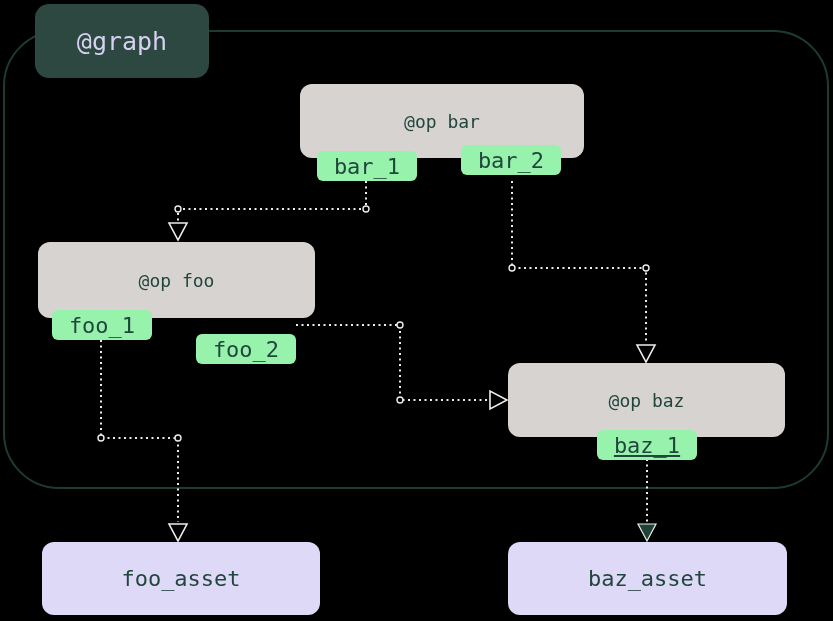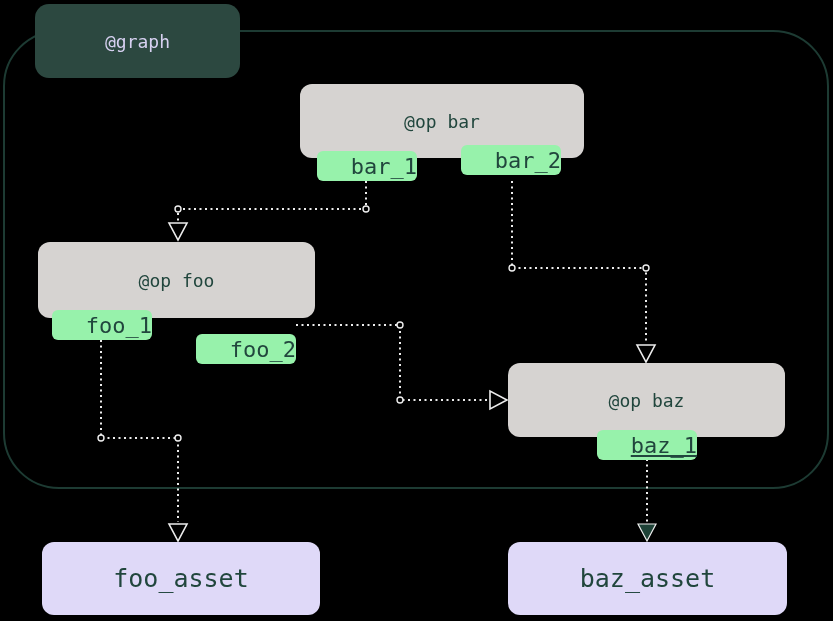--- a/index.html
+++ b/index.html
@@ -21,38 +21,38 @@
     position:absolute;left:3px;top:30px;width:826px;height:459px;
     border:2px solid var(--container-border);border-radius:56px;z-index:1;
   }
   .edges{position:absolute;left:0;top:0;width:833px;height:621px;z-index:2;}
   .edge{fill:none;stroke:var(--edge-color);stroke-width:2;stroke-dasharray:2 3.5;}
   .bend{fill:var(--background);stroke:var(--edge-color);stroke-width:1.4;}
   .arrow-hollow{fill:none;stroke:var(--edge-color);stroke-width:1.6;stroke-linejoin:miter;}
   .arrow-filled{fill:var(--filled-arrow);stroke:var(--edge-color);stroke-width:1.2;stroke-linejoin:miter;}
   .node{position:absolute;z-index:3;display:flex;align-items:center;justify-content:center;}
   .graph-badge{
-    left:35px;top:4px;width:205px;height:74px;background:var(--graph-badge-bg);
-    border-radius:14px;color:var(--graph-badge-text);font-size:18px;z-index:4;
+    left:35px;top:4px;width:174px;height:74px;background:var(--graph-badge-bg);
+    border-radius:14px;color:var(--graph-badge-text);font-size:25px;z-index:4;
   }
   .op{background:var(--op-bg);border-radius:12px;color:var(--node-text);font-size:18px;}
   .op-bar{left:300px;top:84px;width:284px;height:74px;}
   .op-foo{left:38px;top:242px;width:277px;height:76px;}
   .op-baz{left:508px;top:363px;width:277px;height:74px;}
   .tag{
-    position:absolute;z-index:4;display:flex;align-items:center;justify-content:flex-end;
+    position:absolute;z-index:4;display:flex;align-items:center;justify-content:center;
     background:var(--tag-bg);border-radius:6px;color:var(--node-text);font-size:22px;
     width:100px;height:30px;
   }
   .tag-bar-1{left:317px;top:151px;}
   .tag-bar-2{left:461px;top:145px;}
   .tag-foo-1{left:52px;top:310px;}
   .tag-foo-2{left:196px;top:318px;margin-top:16px;}
   .tag-baz-1{left:597px;top:430px;text-decoration:underline;}
-  .asset{background:var(--asset-bg);border-radius:12px;color:var(--node-text);font-size:25px;}
+  .asset{background:var(--asset-bg);border-radius:12px;color:var(--node-text);font-size:22px;}
   .asset-foo{left:42px;top:542px;width:278px;height:73px;}
   .asset-baz{left:508px;top:542px;width:279px;height:73px;}
 </style>
 </head>
 <body>
 
 <div class="canvas">
 
   <div class="graph-boundary"></div>
 

